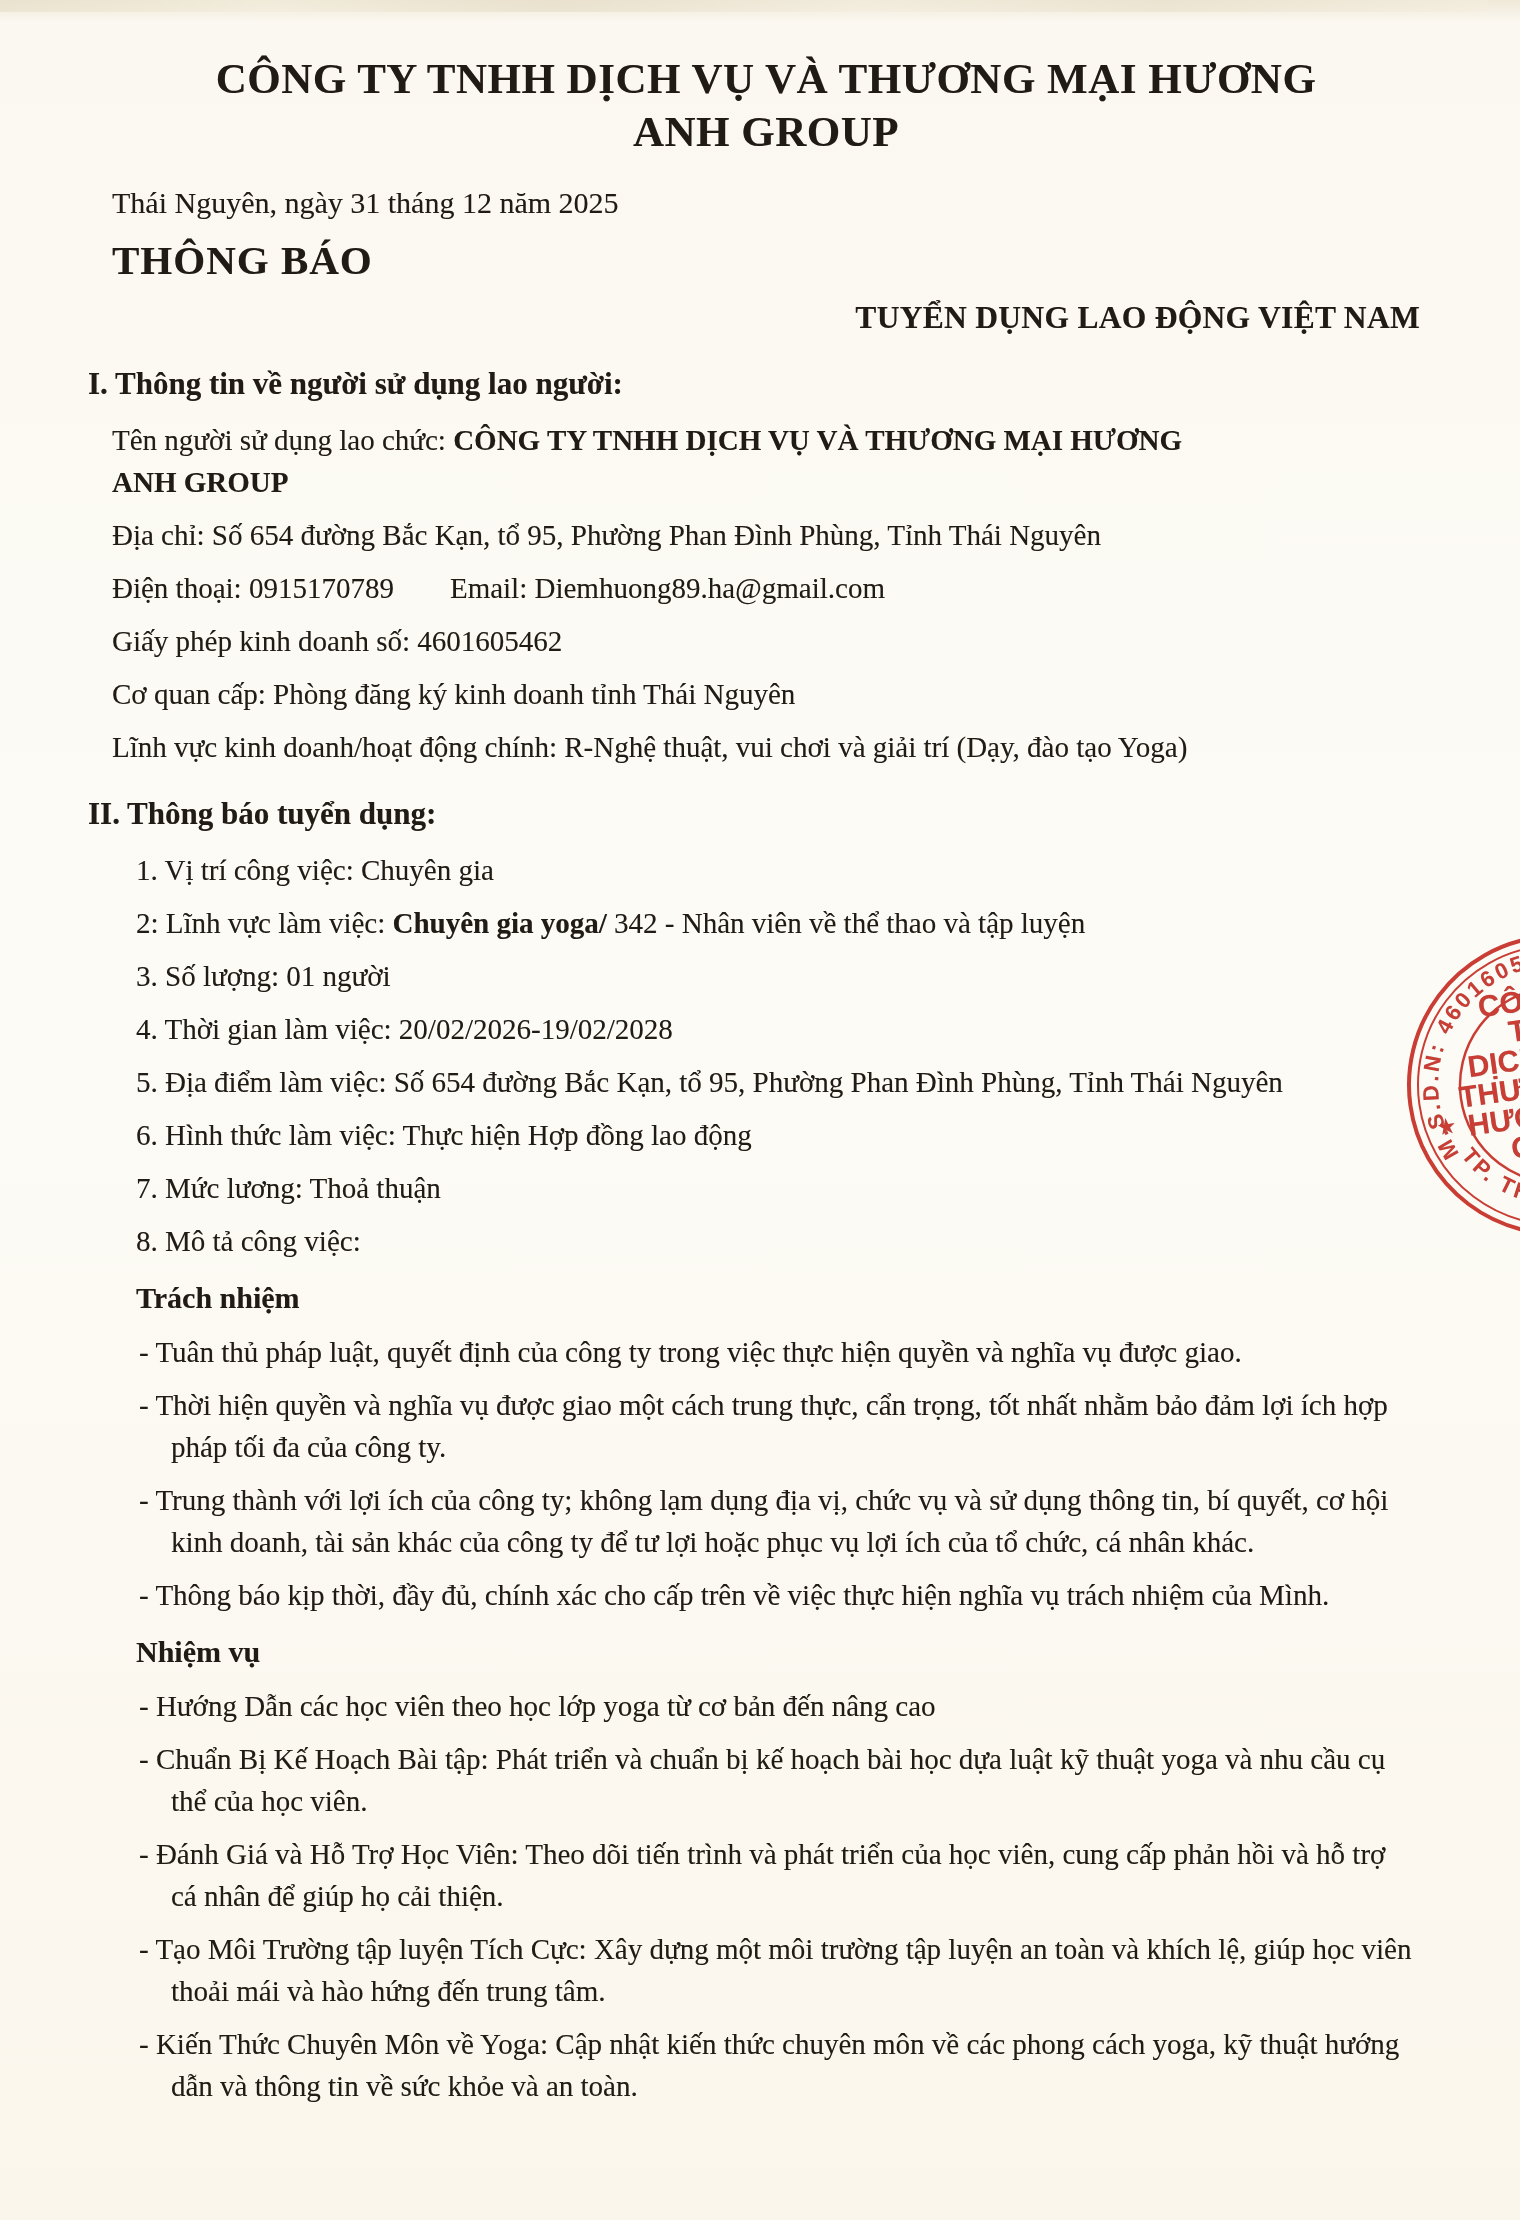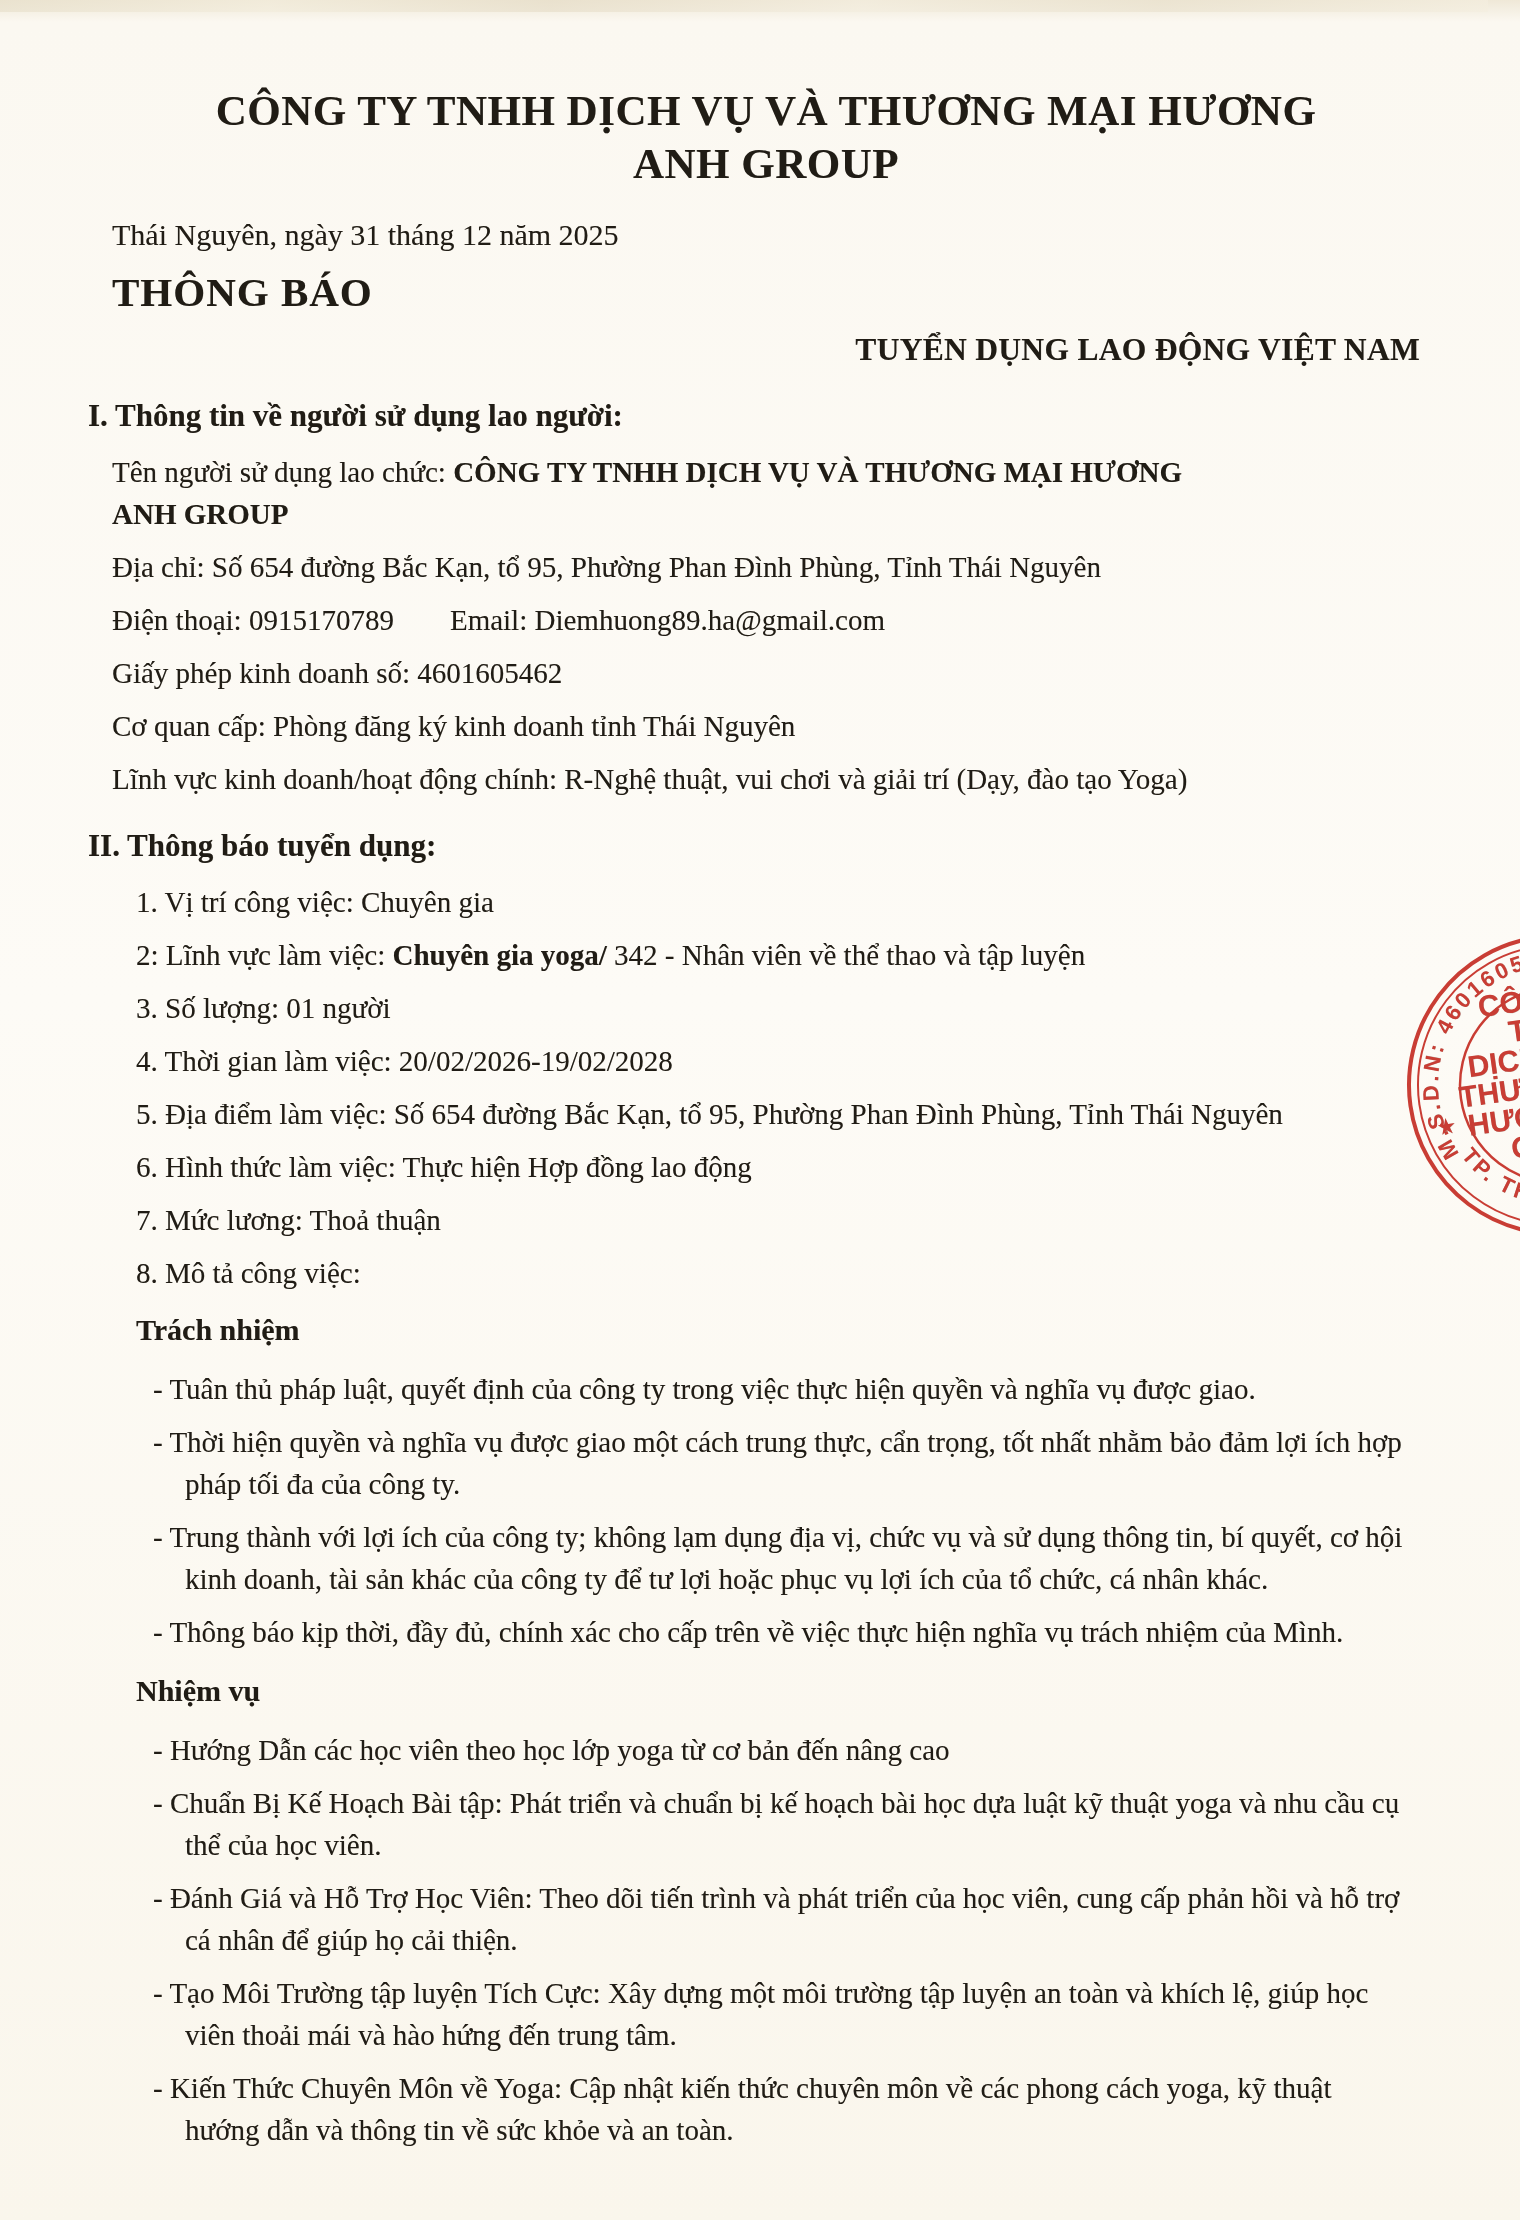--- a/index.html
+++ b/index.html
@@ -17,21 +17,21 @@
   }
   .scan-edge {
     position: absolute; top: 0; left: 0; right: 0; height: 12px;
     background: linear-gradient(90deg,#e7dfca,#f2ecdb 18%,#e6ddc8 37%,#f3edde 58%,#e9e1cd 78%,#f4eedf);
     opacity: .65;
   }
   .page {
     position: relative;
     width: 1488px; height: 2220px;
     box-sizing: border-box;
-    padding: 84px 68px 0 112px;
+    padding: 52px 68px 0 112px;
     text-shadow: 0.2px 0.2px 0.6px rgba(45,36,22,.35);
   }
   h1.company {
     margin: 0; text-align: center;
     font-size: 43px; line-height: 53px; letter-spacing: .5px;
     font-weight: bold;
   }
   p { margin: 0 0 11px 0; line-height: 42px; }
   .dateline {
     text-align: left; font-size: 30px;
@@ -49,21 +49,21 @@
     font-weight: bold; font-size: 31px;
     margin: 24px 0 13px -24px; line-height: 44px;
   }
   .bold { font-weight: bold; }
   .item { margin-left: 24px; }
   .gap-left { margin-left: 56px; }
   .subheading {
     font-weight: bold; font-size: 30px;
     margin: 15px 0 12px 24px; line-height: 42px;
   }
-  ul.dash-list { list-style: none; margin: 17px; padding: 0; }
+  ul.dash-list { list-style: none; margin: 3px; padding: 0; }
   ul.dash-list li {
     margin: 0 0 11px 16px;
     padding-left: 40px; text-indent: -32px;
     line-height: 42px;
   }
   .stamp {
     position: absolute; left: 1398px; top: 925px;
     mix-blend-mode: multiply; opacity: .88;
   }
   .stamp text { font-family: "Liberation Sans", "DejaVu Sans", sans-serif; }

